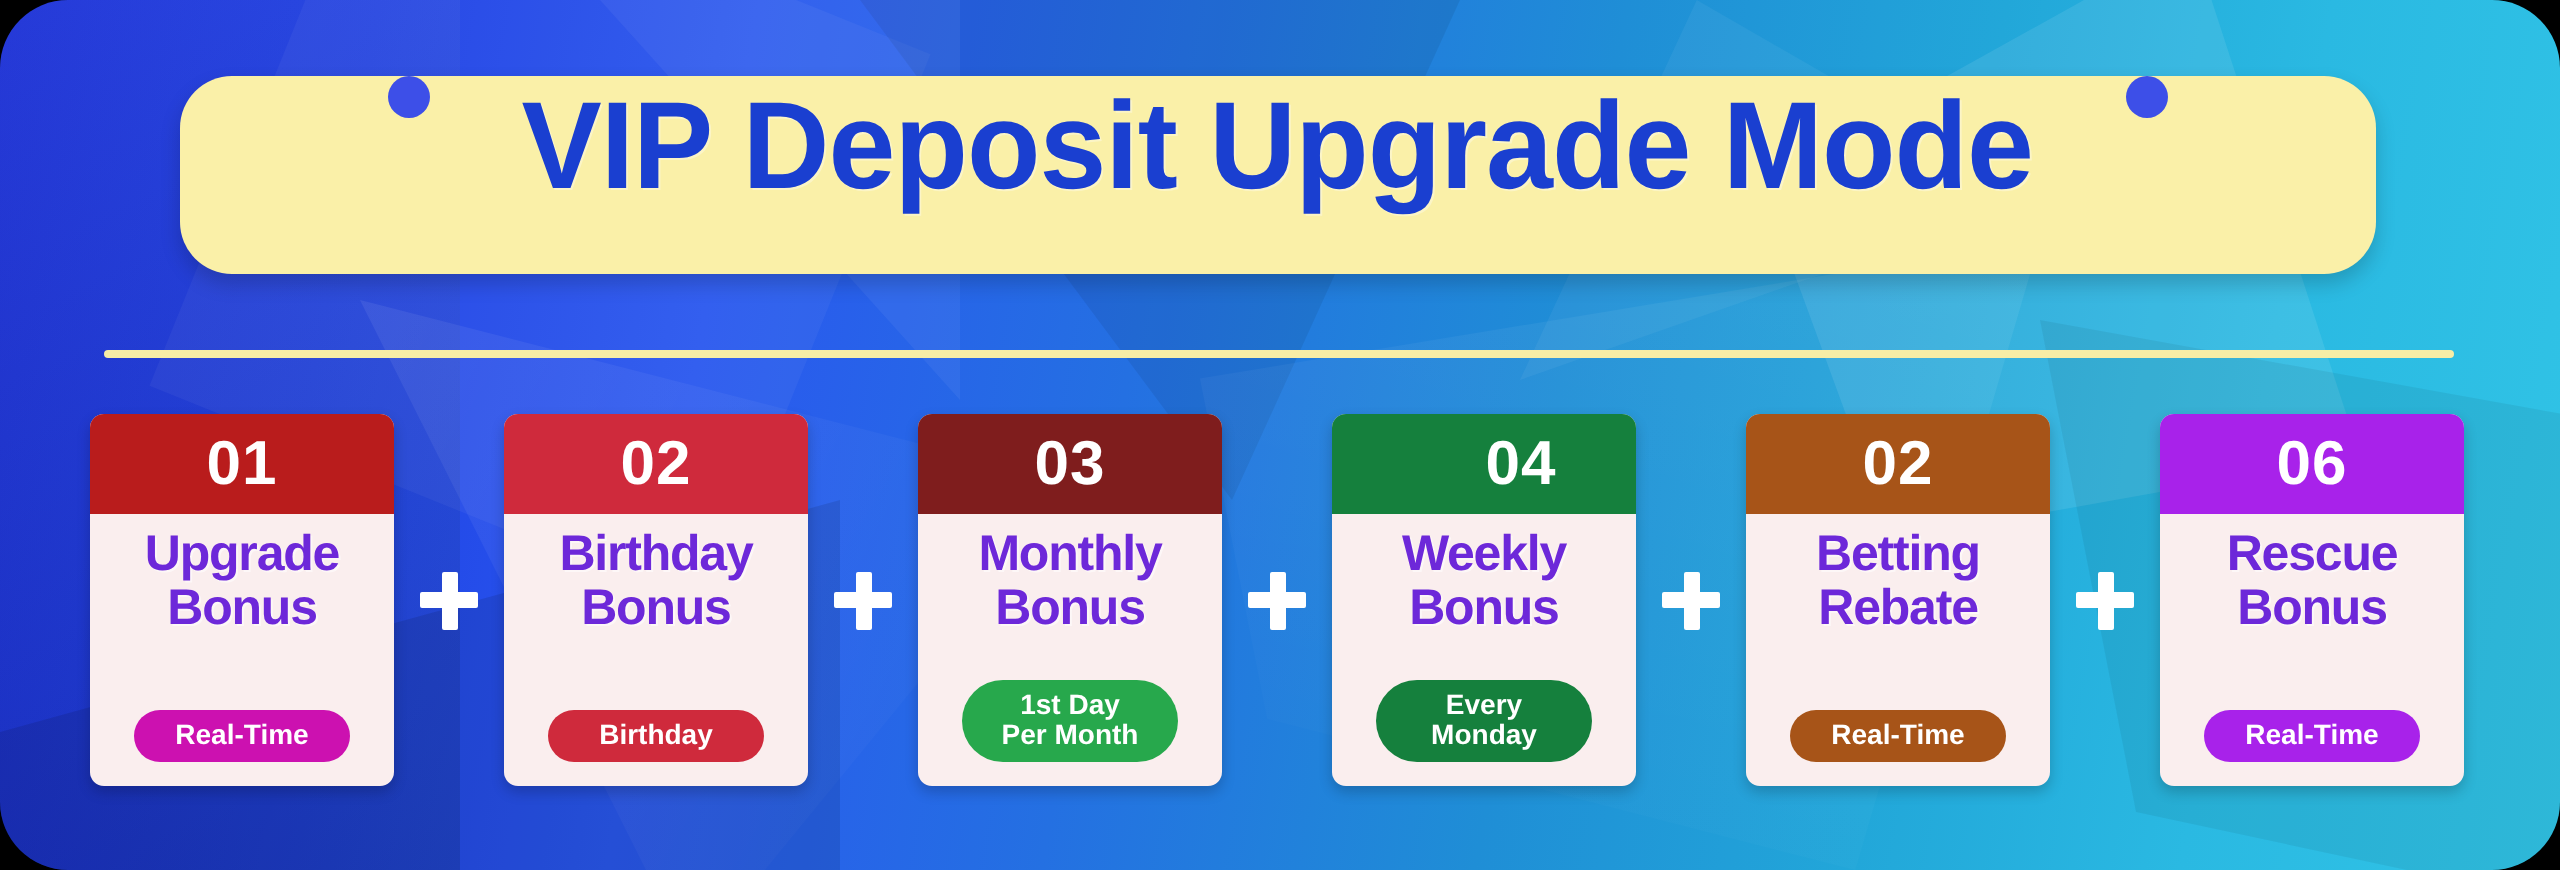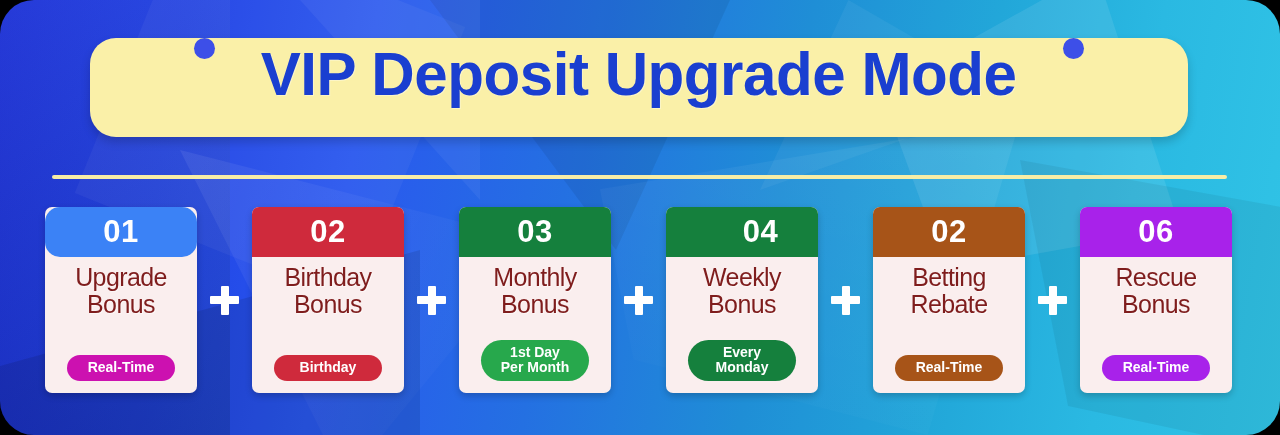--- a/index.html
+++ b/index.html
@@ -149,23 +149,23 @@
     flex: 1;
     width: 100%;
     display: flex;
     flex-direction: column;
     align-items: center;
     justify-content: flex-start;
     padding-top: 7px;
     box-sizing: border-box;
   }
   .card-title {
-    color: #7f1d1d;
+    color: #6d28d9;
     font-size: 25px;
-    font-weight: 400;
+    font-weight: 700;
     line-height: 1.06;
     text-align: center;
     letter-spacing: -0.6px;
     text-shadow: 1px 1px 0 rgba(255,255,255,.55);
   }
   .card-title span { display: block; }
   .badge {
     margin-top: auto;
     margin-bottom: 12px;
     min-width: 108px;
@@ -227,21 +227,21 @@
     <span class="title-dot"></span>
     <span class="title-text">VIP Deposit Upgrade Mode</span>
     <span class="title-dot"></span>
   </div>
 
   <div class="divider"></div>
 
   <div class="row">
 
     <div class="card">
-      <div class="card-head" style="background: #3b82f6; border-radius: 15px;">01</div>
+      <div class="card-head" style="background: #b91c1c;">01</div>
       <div class="card-body">
         <div class="card-title">
           <span>Upgrade</span>
           <span>Bonus</span>
         </div>
         <div class="badge" style="background: rgb(204, 17, 176);">
           <span>Real-Time</span>
 
         </div>
       </div>
@@ -263,21 +263,21 @@
 
         </div>
       </div>
     </div>
 
     <div class="plus">
       <i></i>
     </div>
 
     <div class="card">
-      <div class="card-head" style="background: #15803d;">03</div>
+      <div class="card-head" style="background: #7f1d1d;">03</div>
       <div class="card-body">
         <div class="card-title">
           <span>Monthly</span>
           <span>Bonus</span>
         </div>
         <div class="badge" style="background: rgb(39, 168, 76);">
           <span>1st Day</span>
           <span>Per Month</span>
         </div>
       </div>

